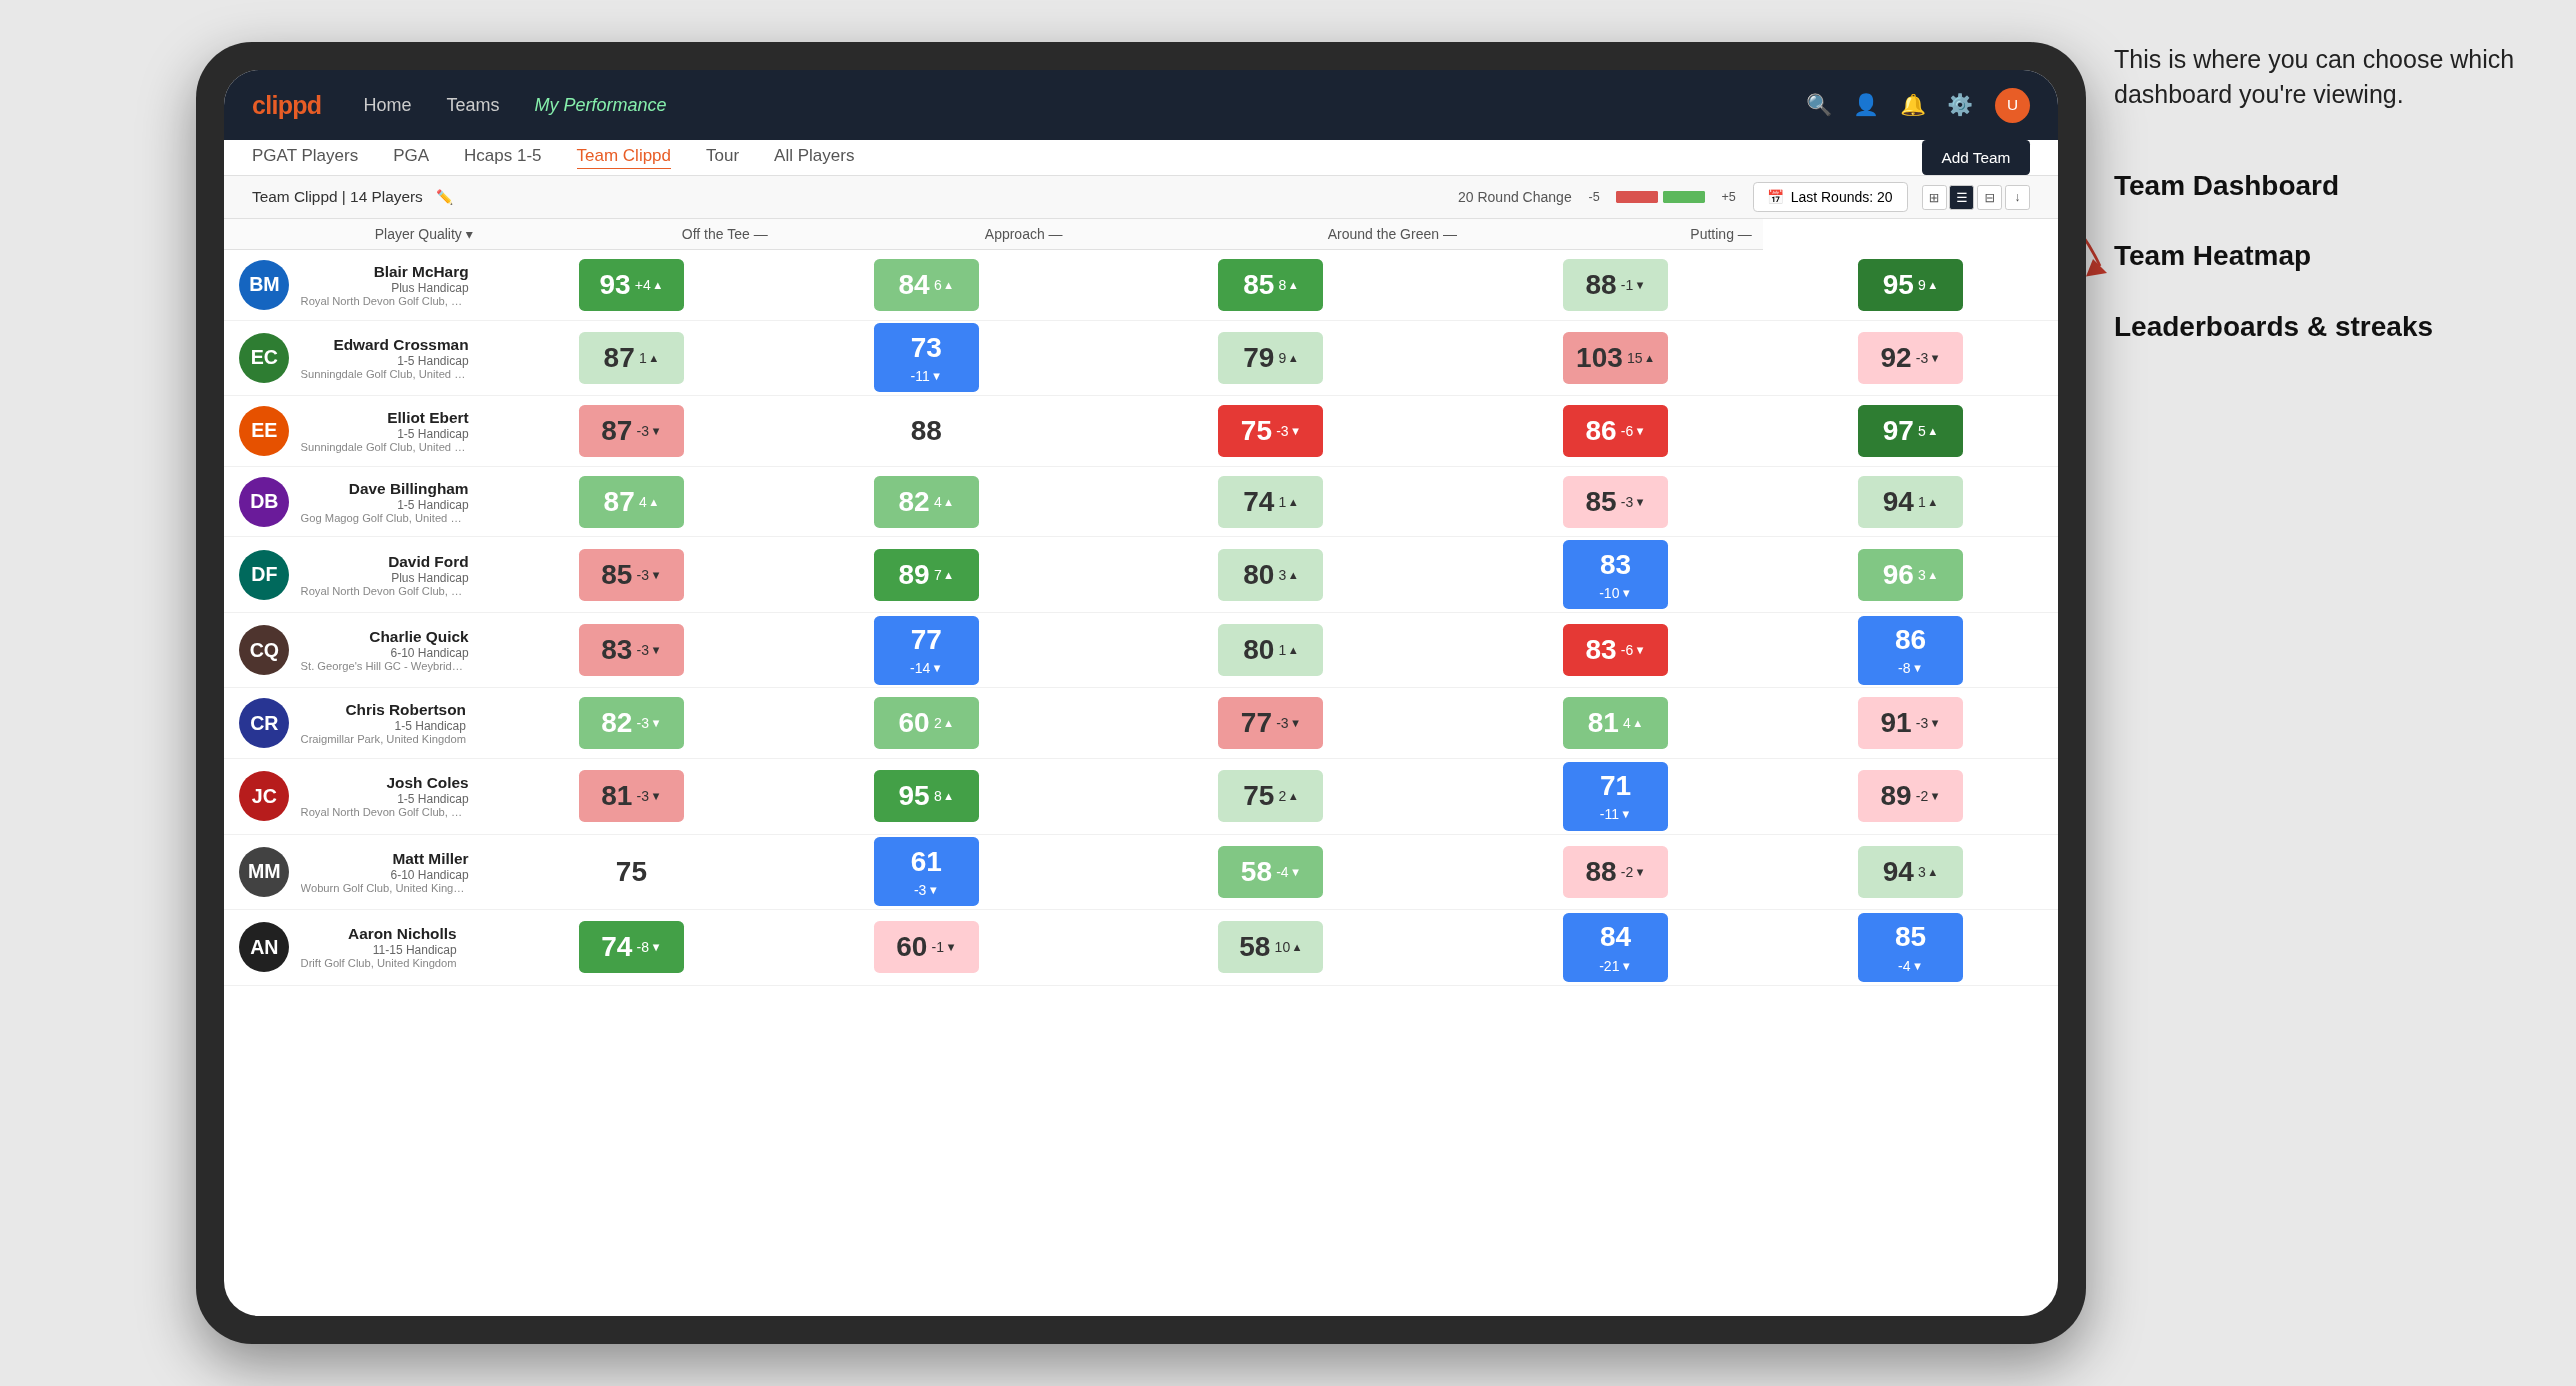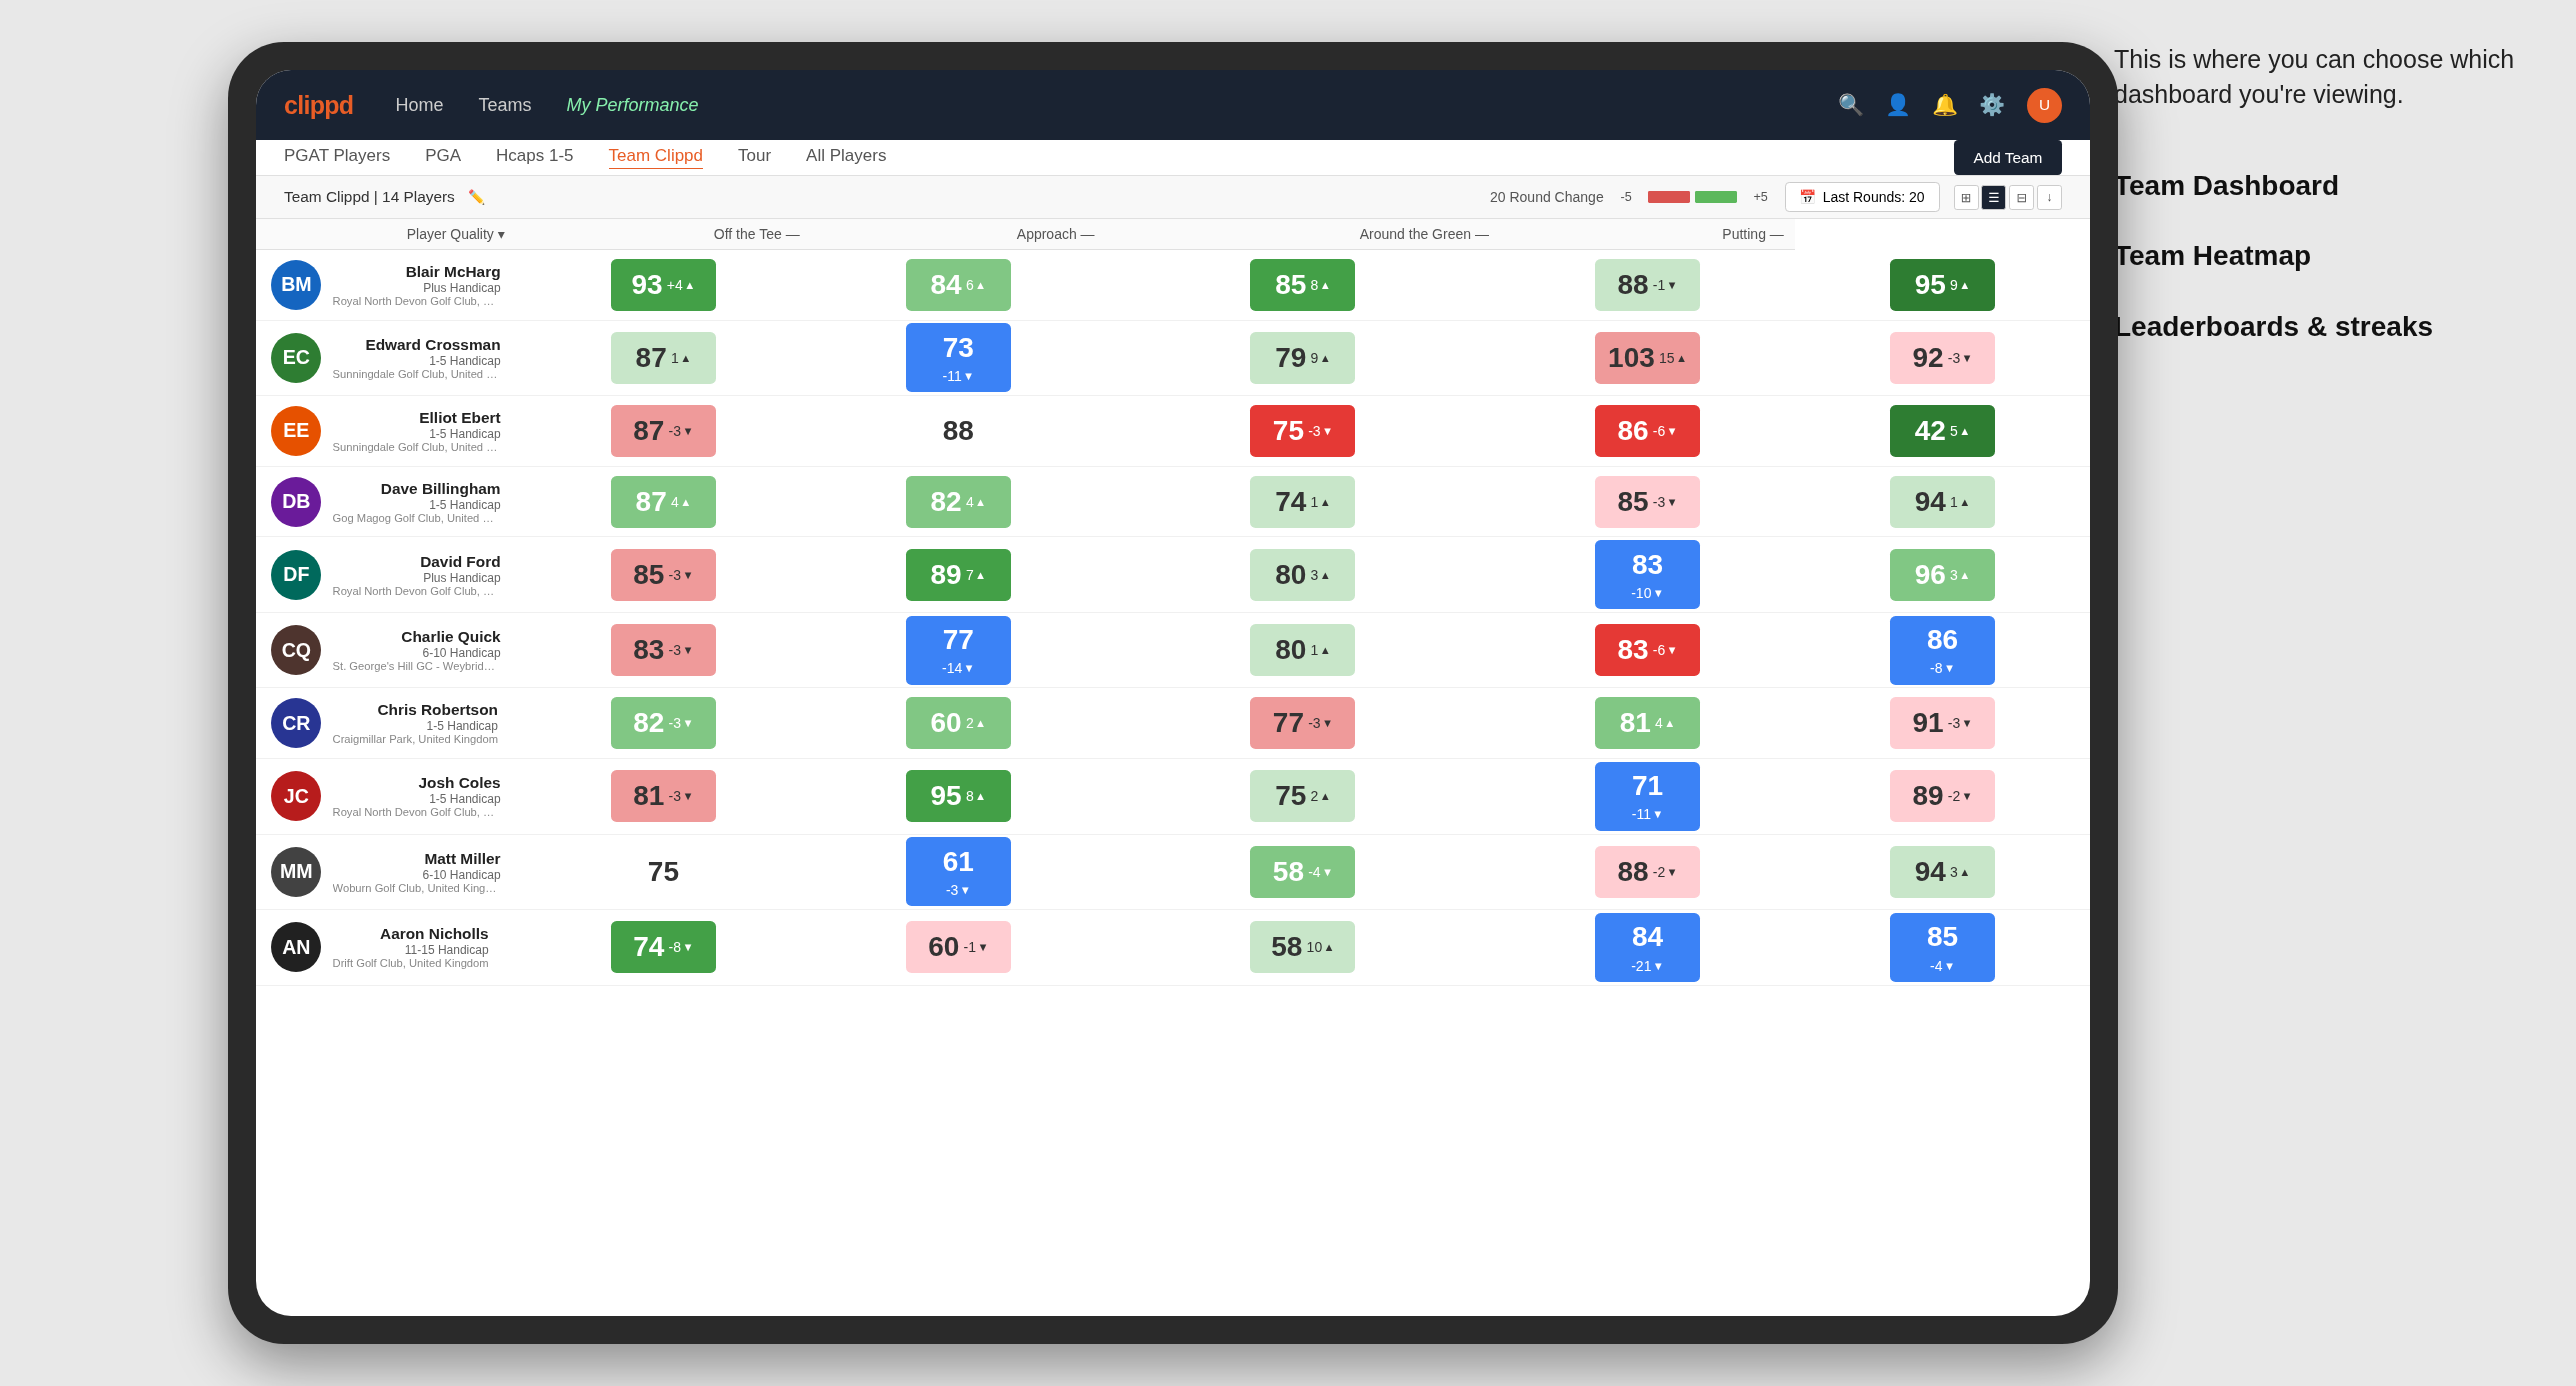--- a/index.html
+++ b/index.html
@@ -49,21 +49,20 @@
     .tablet-frame {
       position: absolute;
       left: 196px;
       top: 42px;
       width: 1890px;
       height: 1302px;
       background: #2a2a2a;
       border-radius: 56px;
       padding: 28px;
       box-shadow: 0 21px 56px rgba(0,0,0,0.4);
-      margin-left: 32px;
     }
     .tablet-screen {
       width: 100%;
       height: 100%;
       background: #fff;
       border-radius: 35px;
       overflow: hidden;
       display: flex;
       flex-direction: column;
     }
@@ -525,21 +524,21 @@
                   </span>
     </div></td>
               <td class="score-cell"><div class="score-box bg-red-mid">
       <span class="score-main">86</span>
       <span class="score-delta">
                     <span class="delta-val">-6</span>
                     <span class="delta-arrow">▼</span>
                   </span>
     </div></td>
               <td class="score-cell"><div class="score-box bg-green-dark">
-      <span class="score-main">42</span>
+      <span class="score-main">97</span>
       <span class="score-delta">
                     <span class="delta-val">5</span>
                     <span class="delta-arrow">▲</span>
                   </span>
     </div></td>
             </tr>
             <tr class="player-row">
               <td>
     <div class="player-cell">
       <div class="player-avatar av-purple">DB</div>

